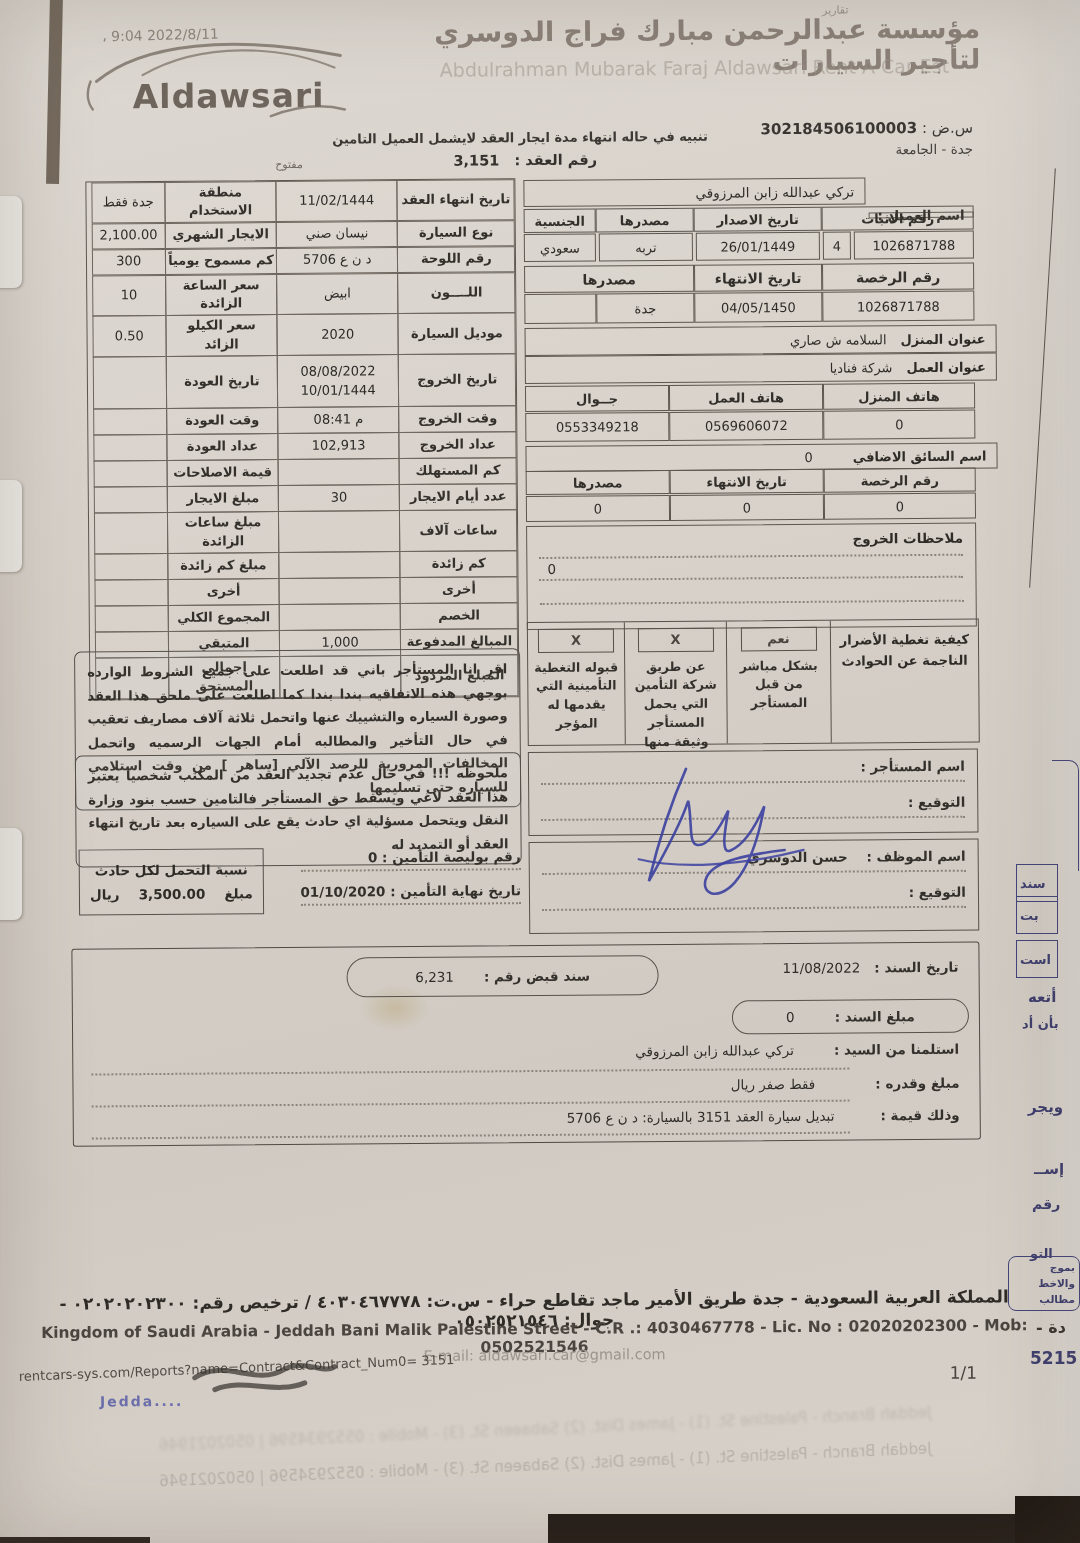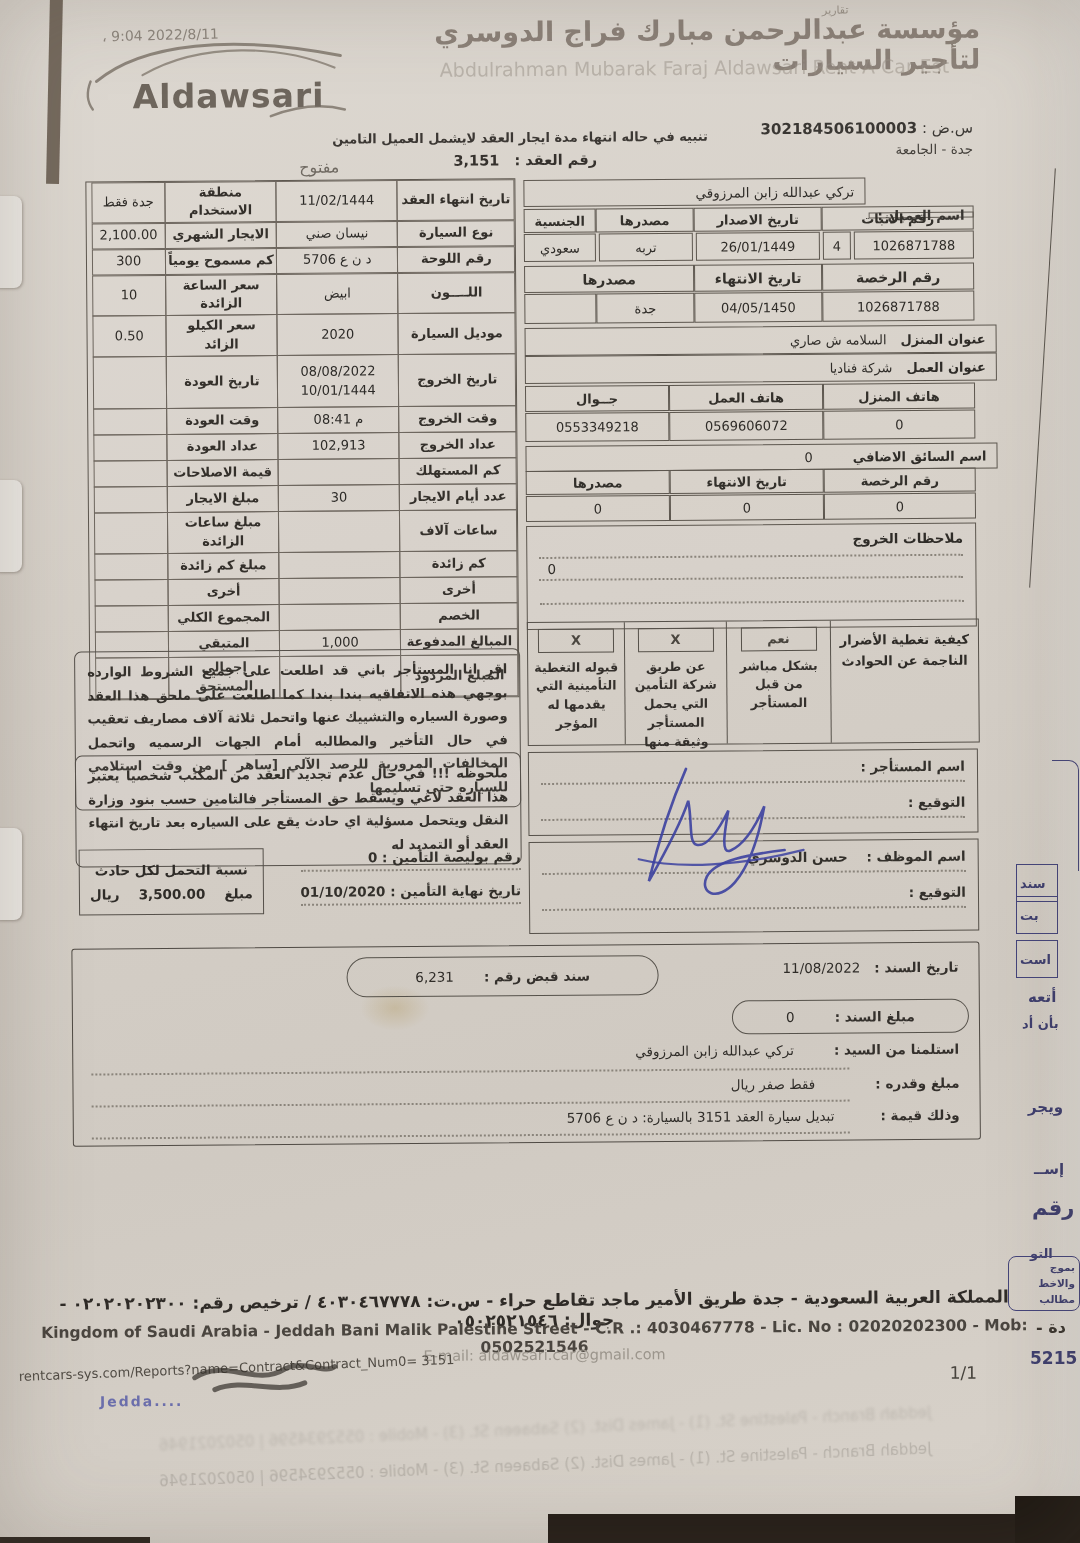--- a/index.html
+++ b/index.html
@@ -16,21 +16,21 @@
   .ts{top:24px;left:108px;font-size:14px;color:#8c857c;transform:rotate(-1deg);}
   .logo{top:26px;left:88px;width:270px;height:100px;}
   .logo-word{position:absolute;left:50px;top:48px;font-size:33px;color:#6e665d;letter-spacing:1px;font-weight:600;}
   .reports{top:6px;left:828px;font-size:11px;color:#9a9288;}
   .title-ar{top:16px;left:420px;width:566px;text-align:right;font-size:27px;font-weight:600;color:#8b8178;}
   .title-en{top:58px;left:400px;width:600px;text-align:center;font-size:19px;color:rgba(152,144,134,.5);}
   .taxline{top:122px;left:700px;width:278px;text-align:right;font-size:15px;color:#3a3733;}
   .branch{top:144px;left:840px;width:138px;text-align:right;font-size:13.5px;color:#45413c;}
   .notice{top:130px;left:330px;width:390px;text-align:center;font-size:13px;font-weight:700;color:#3c3834;}
   .cnoline{top:152px;left:400px;width:260px;text-align:center;font-size:14.5px;font-weight:700;color:#35312d;}
-  .openlbl{top:156px;left:304px;font-size:16px;color:#6f6961;}
+  .openlbl{top:156px;left:280px;font-size:11px;color:#6f6961;}
   
   .box{border:1.5px solid #5d574f;background:rgba(255,255,255,.06);}
   .cell{border:1.4px solid #5d574f;display:flex;align-items:center;justify-content:center;
     font-size:13px;background:rgba(255,255,255,.05);}
   
   .veh{left:90px;top:178px;width:428px;}
   .vrow{display:flex;direction:rtl;min-height:26px;}
   .vrow.tall{min-height:52px;}
   .vcell{border:.8px solid #6e675f;margin:-.4px;display:flex;align-items:center;justify-content:center;
     text-align:center;font-size:13px;white-space:pre-line;line-height:1.45;padding:1px 2px;box-sizing:border-box;}
@@ -424,21 +424,21 @@
   </div>
 
   <div class="abs fragline"></div>
   <div class="abs fragbox" style="left:1016px;top:852px;margin-top:12px;">سند</div>
   <div class="abs fragbox" style="left:1016px;top:896px;">بت</div>
   <div class="abs fragbox" style="left:1016px;top:940px;">است</div>
   <div class="abs frag" style="left:1028px;top:988px;font-size:15px;">أتعه</div>
   <div class="abs frag" style="left:1022px;top:1016px;">بأن أد</div>
   <div class="abs frag" style="left:1028px;top:1098px;font-size:15px;">ويجر</div>
   <div class="abs frag" style="left:1034px;top:1160px;font-size:15px;">إســ</div>
-  <div class="abs frag" style="left:1032px;top:1196px;font-size:21px;">رقم</div>
+  <div class="abs frag" style="left:1032px;top:1196px;font-size:14px;">رقم</div>
   <div class="abs frag" style="left:1030px;top:1232px;font-size:13px;margin-top:14px;">التو</div>
   <div class="abs fragpill" style="left:1008px;top:1256px;white-space:pre-line;">بموج
 والاخط
 مطالب</div>
   <div class="abs frag" style="left:1036px;top:1318px;font-size:16px;color:#3a352f;">دة -</div>
   <div class="abs frag" style="left:1030px;top:1348px;font-size:17px;" dir="ltr">5215</div>
 
   <div class="abs desk1"></div>
   <div class="abs desk2"></div>
   <div class="abs desk3"></div>

